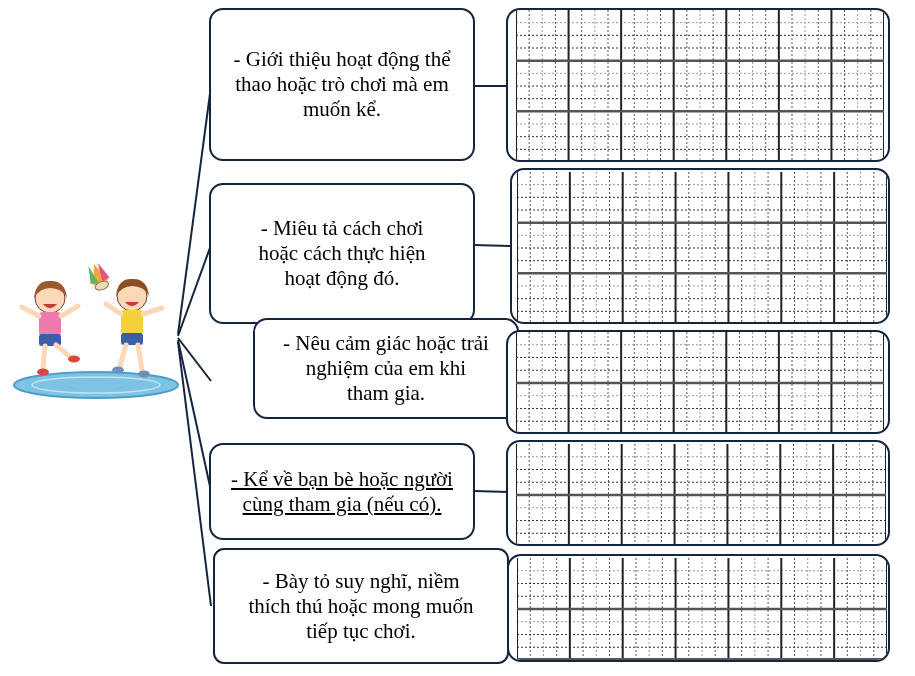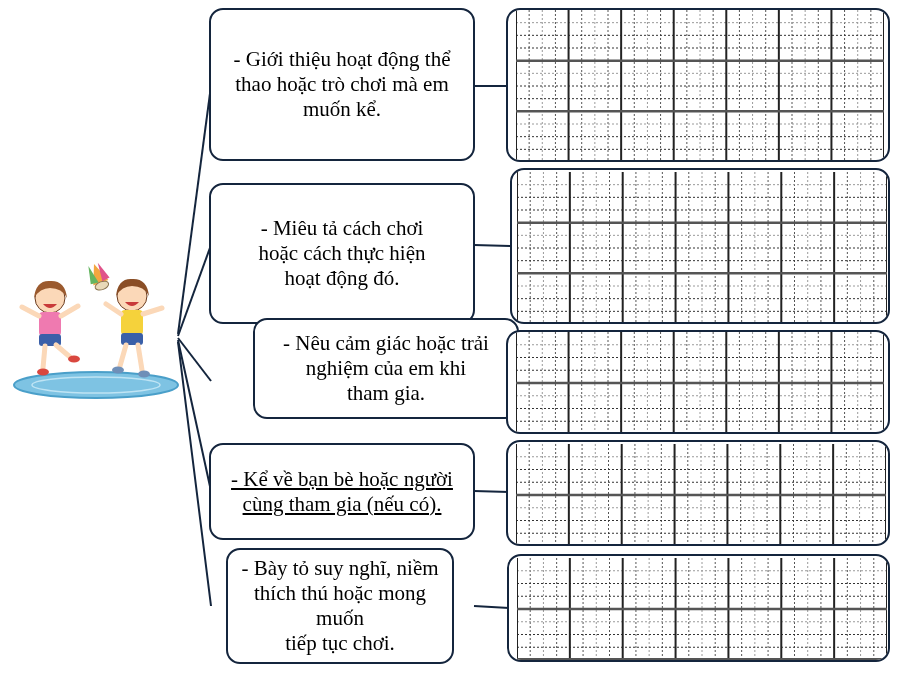--- a/index.html
+++ b/index.html
@@ -94,21 +94,21 @@
   </div>
   <div class="prompt-box" style="left:209px;top:318px;width:266px;height:101px;margin-left:44px;">
     <span class="prompt-text">- Nêu cảm giác hoặc trải
 nghiệm của em khi
 tham gia.</span>
   </div>
   <div class="prompt-box" style="left:209px;top:443px;width:266px;height:97px;text-decoration:underline;">
     <span class="prompt-text">- Kể về bạn bè hoặc người
 cùng tham gia (nếu có).</span>
   </div>
-  <div class="prompt-box" style="left:226px;top:548px;width:228px;height:116px;">
+  <div class="prompt-box" style="left:213px;top:548px;width:296px;height:116px;border-radius:11px;">
     <span class="prompt-text">- Bày tỏ suy nghĩ, niềm
 thích thú hoặc mong muốn
 tiếp tục chơi.</span>
   </div>
 
   <div class="grid-frame" style="left:506px;top:8px;width:384px;height:154px;">
     <svg class="grid-inner" style="left:8px;top:0px;" width="368" height="152">
         <line x1="13.142857142857142" y1="0" x2="13.142857142857142" y2="152" stroke="#555" stroke-width="1" stroke-dasharray="2,2"></line>
         <line x1="26.285714285714285" y1="0" x2="26.285714285714285" y2="152" stroke="#9a9a9a" stroke-width="1" stroke-dasharray="2,2"></line>
         <line x1="39.42857142857143" y1="0" x2="39.42857142857143" y2="152" stroke="#555" stroke-width="1" stroke-dasharray="2,2"></line>

